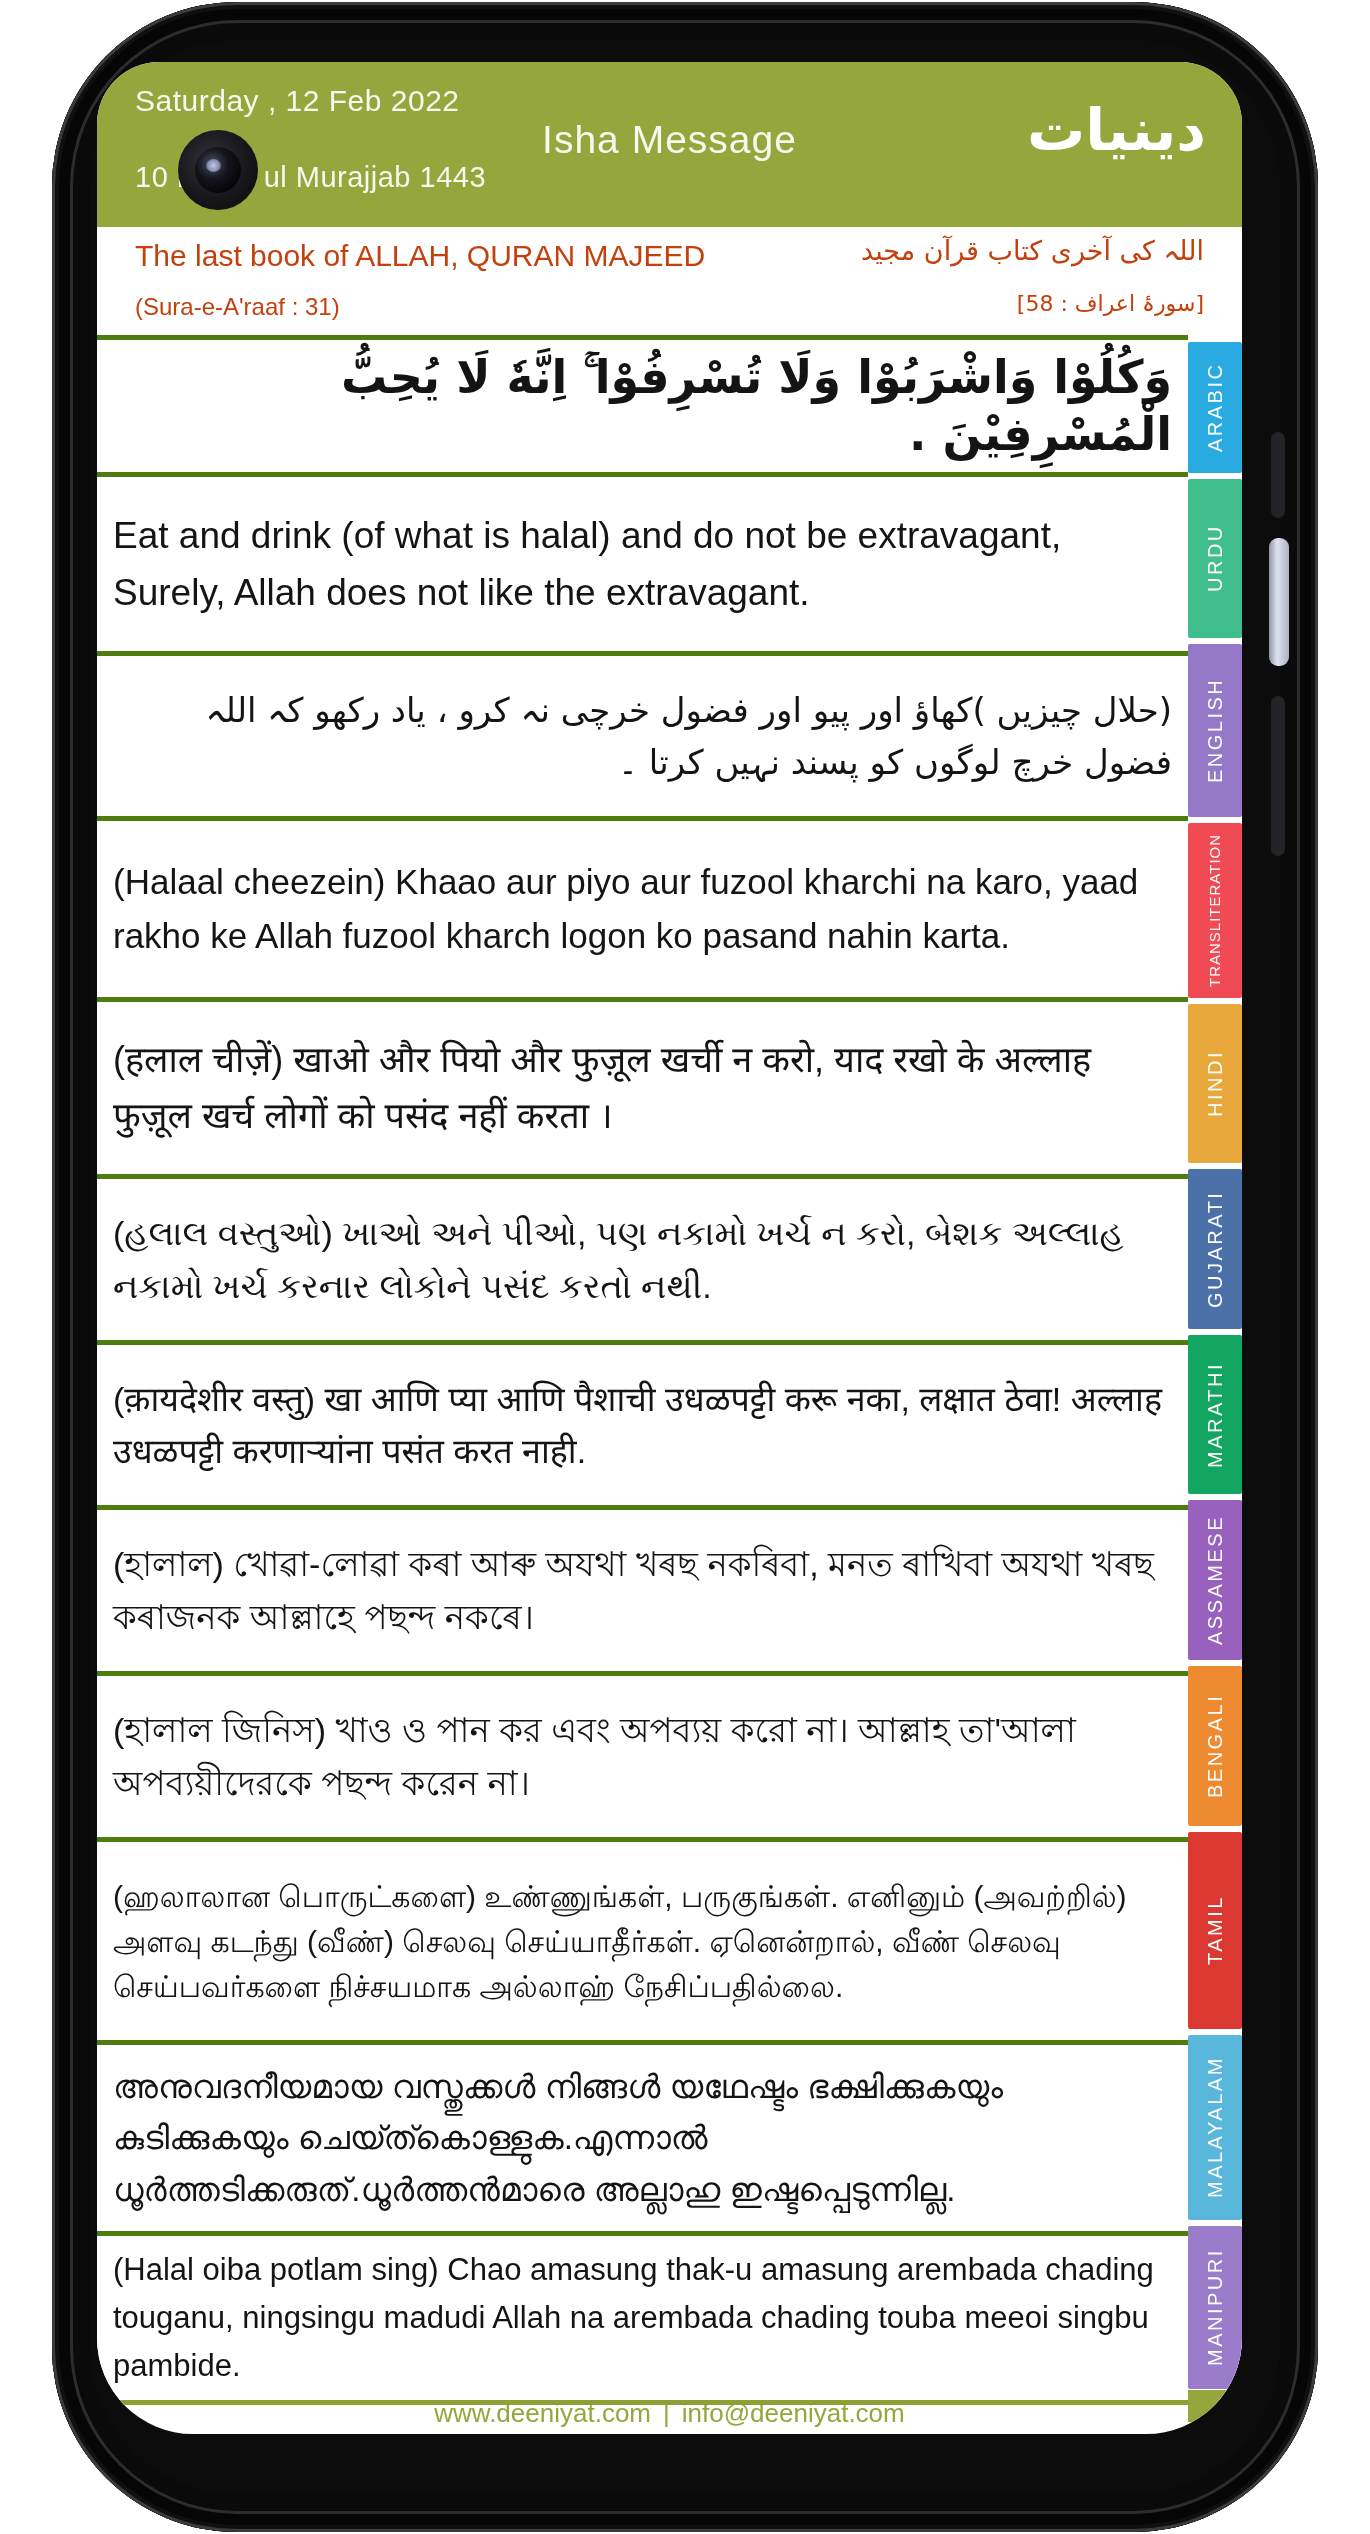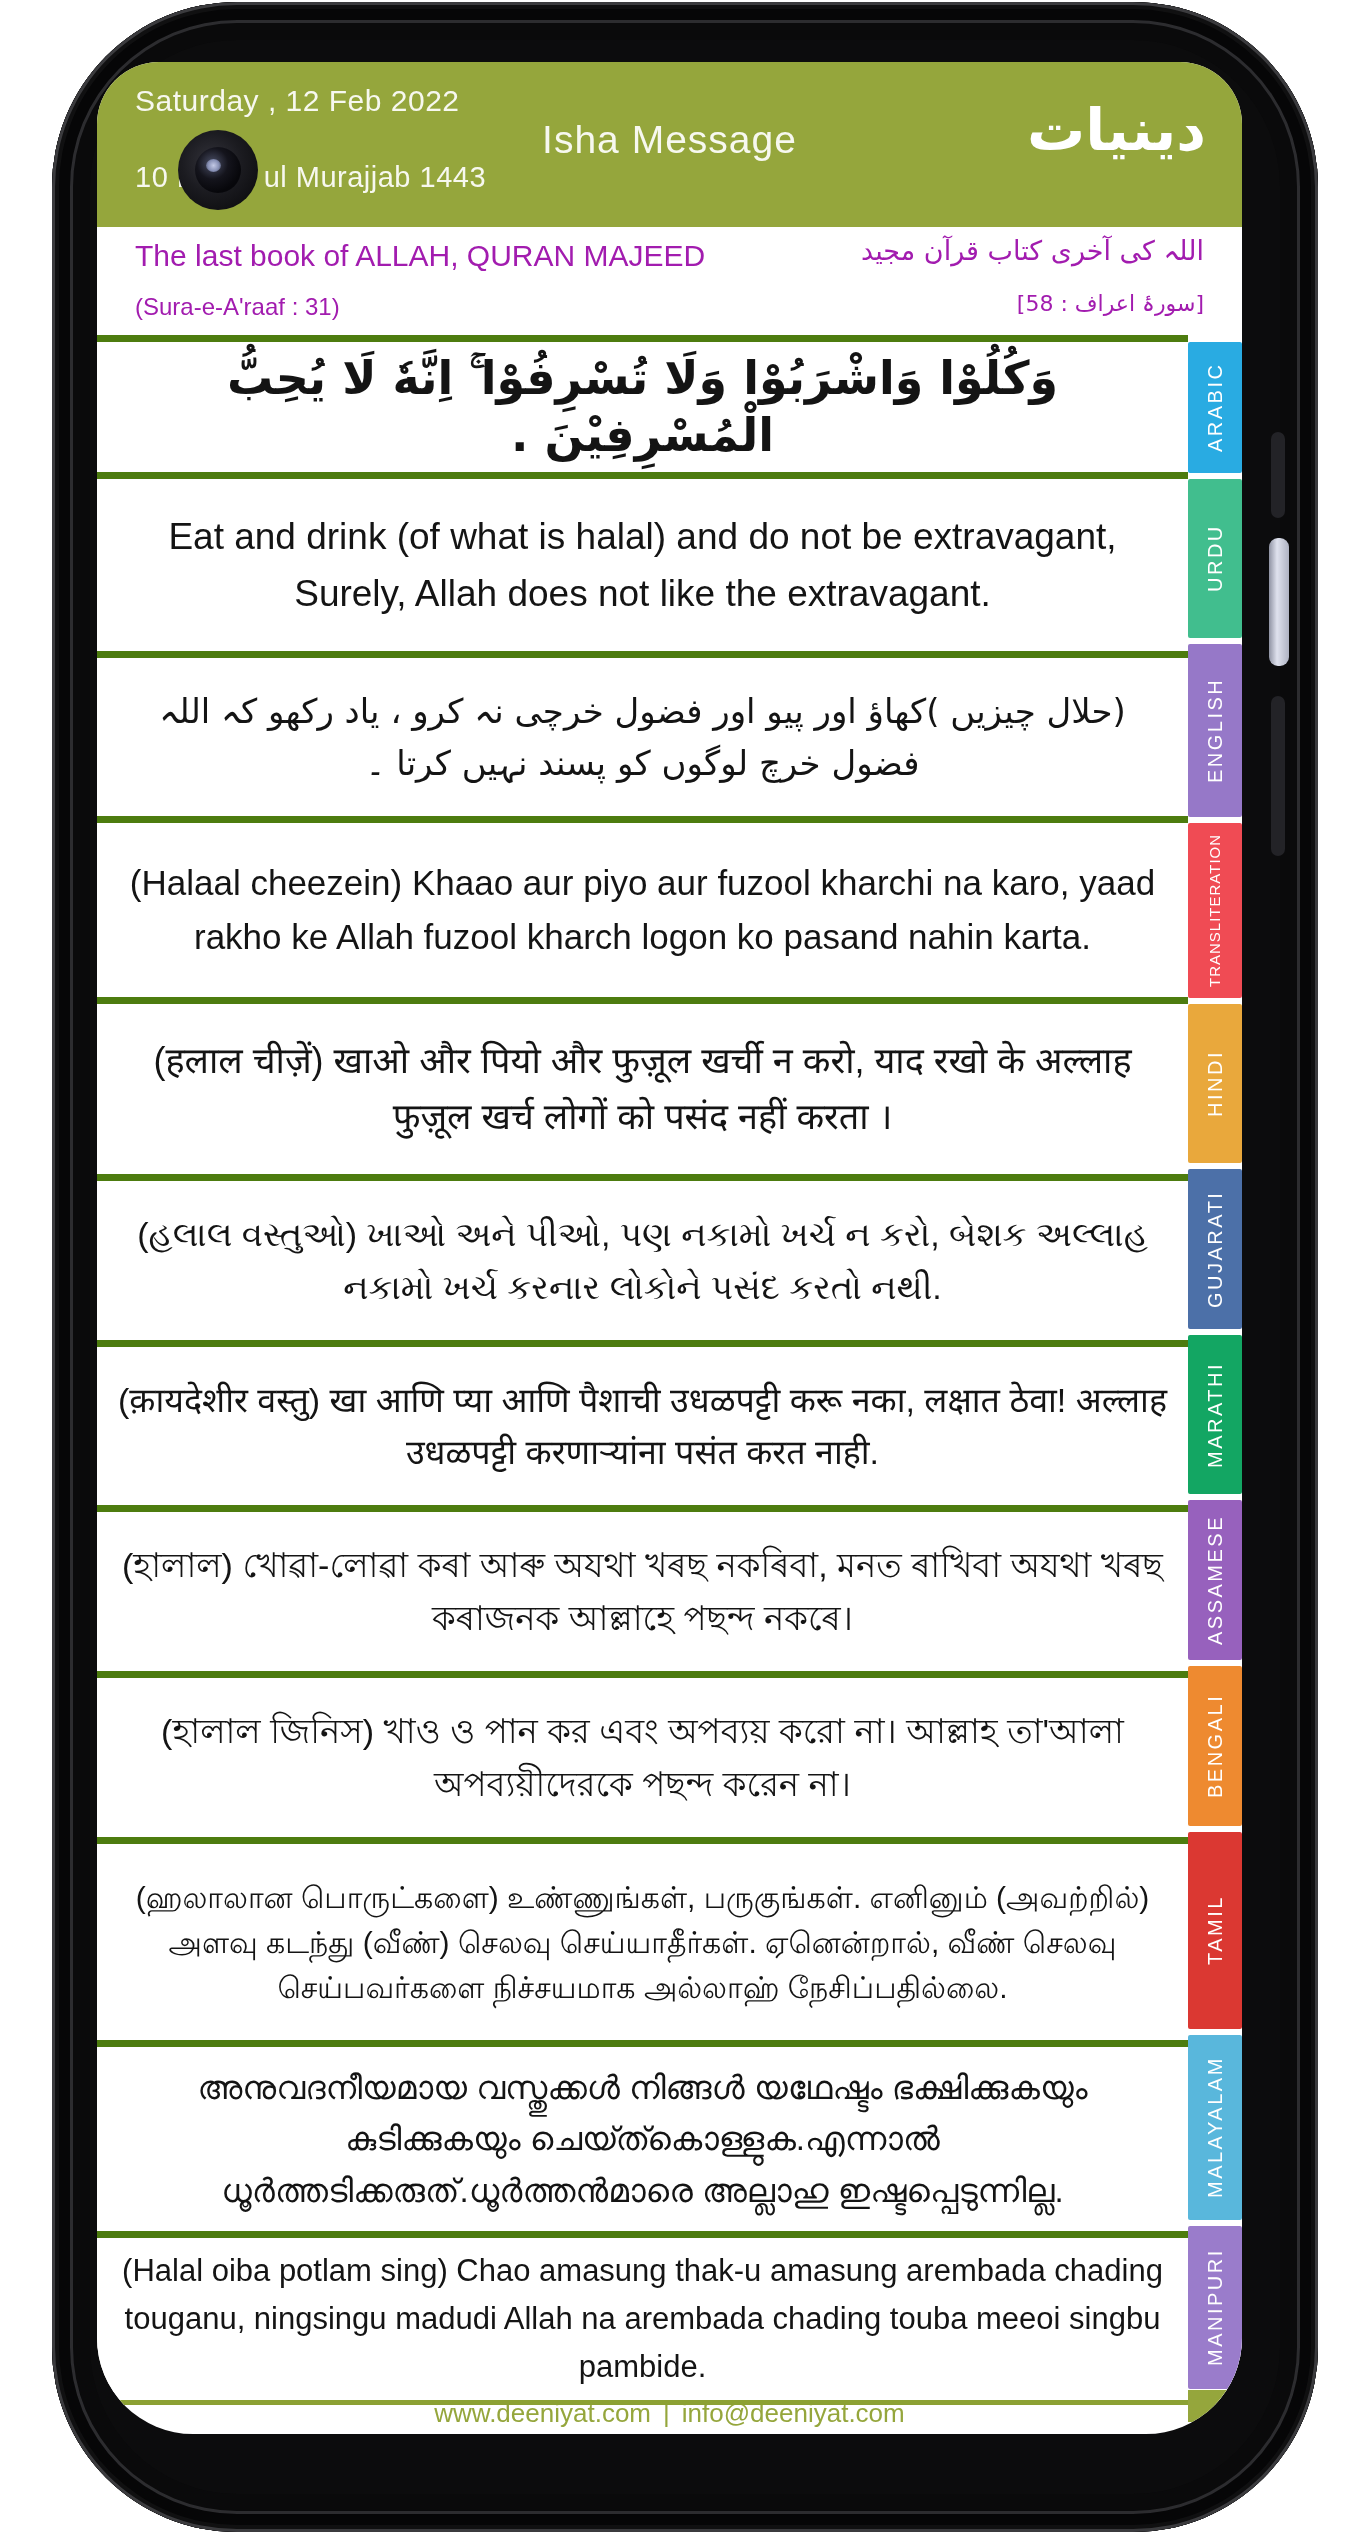--- a/index.html
+++ b/index.html
@@ -45,32 +45,32 @@
   
   .app-header{position:relative;height:165px;background:#95A63C;color:#f7f8ef;font-weight:300;}
   .date{position:absolute;left:38px;top:22px;font-size:30px;letter-spacing:.5px;}
   .hijri{position:absolute;left:38px;top:99px;font-size:29px;letter-spacing:.5px;}
   .title{position:absolute;left:0;right:0;top:56px;text-align:center;font-size:39px;letter-spacing:1px;}
   .logo{
     position:absolute;right:36px;top:22px;font-size:58px;line-height:1.6;font-weight:bold;
     font-family:"DejaVu Sans",sans-serif;color:#ffffff;
   }
   
-  .subheader{position:relative;height:108px;background:#fff;color:#a21caf;}
+  .subheader{position:relative;height:108px;background:#fff;color:#c2410c;}
   .sub-en{position:absolute;left:38px;top:12px;font-size:30px;font-weight:300;}
   .sub-ur{position:absolute;right:38px;top:8px;font-size:27px;direction:rtl;font-family:"DejaVu Sans",sans-serif;}
   .ref-en{position:absolute;left:38px;top:66px;font-size:24px;font-weight:300;}
   .ref-ur{position:absolute;right:38px;top:64px;font-size:22px;direction:rtl;font-family:"DejaVu Sans",sans-serif;}
   
   .content{position:relative;height:2070px;display:flex;background:#fff;}
   .rows{width:1091px;display:flex;flex-direction:column;}
   .row{
-    box-sizing:border-box;border-top:7px solid #4d7c0f;
+    box-sizing:border-box;border-top:5px solid #4d7c0f;
     display:flex;align-items:center;justify-content:center;
-    padding:0 16px;text-align:center;color:#141414;line-height:1.55;
+    padding:0 16px;color:#141414;line-height:1.55;
   }
   .end-divider{height:5px;background:#8CA133;}
   .tabs{width:54px;box-sizing:border-box;display:flex;flex-direction:column;padding-top:7px;}
   .tab{
     width:54px;box-sizing:border-box;margin-bottom:6px;border-radius:2px;
     color:#fff;display:flex;align-items:center;justify-content:center;
     writing-mode:vertical-rl;transform:rotate(180deg);
     font-size:20px;letter-spacing:2.5px;font-weight:500;white-space:nowrap;
   }
   .tab.small{font-size:15px;letter-spacing:1px;line-height:1.2;white-space:normal;text-align:center;}

